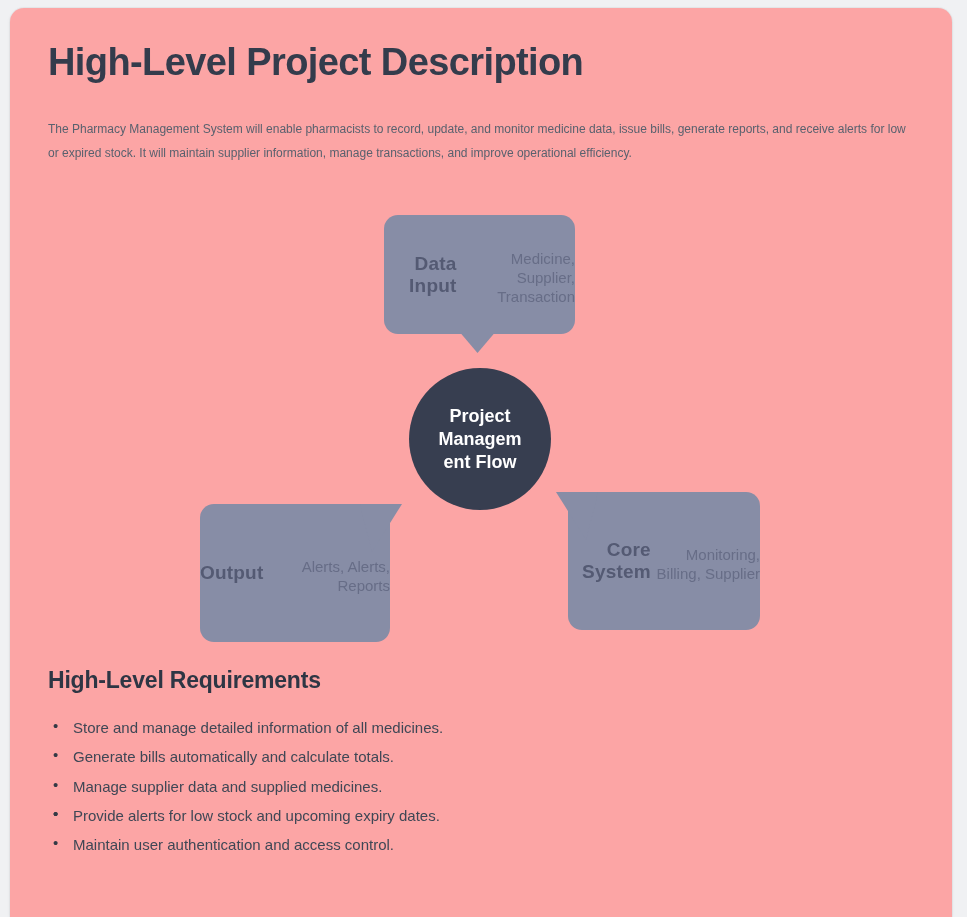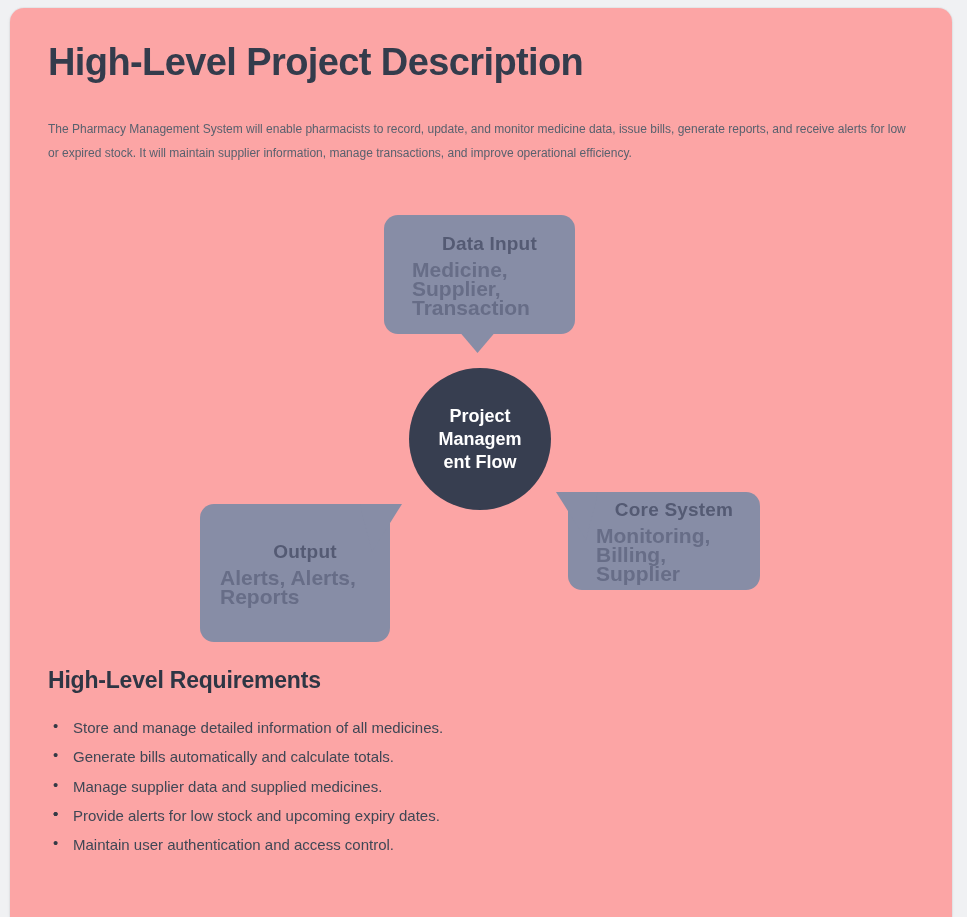--- a/index.html
+++ b/index.html
@@ -26,31 +26,30 @@
     position:absolute; left:38px; top:109px;
     width:862px;
     font-size:12px; line-height:24px; color:#59616e;
   }
   .diagram { position:absolute; left:0; top:199px; width:100%; height:431px; }
 
   .node {
     position:absolute;
     background:#878da6;
     border-radius:14px;
-    display:flex; flex-direction:column;
+    display:flex; 
     align-items:center; justify-content:center;
-    text-align:left;
-    padding-left:20px;
+    text-align:right;
   }
   .node-title { font-size:19px; font-weight:700; color:#545a73; letter-spacing:0.2px; }
-  .node-sub   { font-size:21px; line-height:19px; color:#676d87; margin-top:5px;font-weight:bold; }
+  .node-sub   { font-size:15px; line-height:19px; color:#676d87; margin-top:5px; }
 
   .node-data-input { left:374px; top:8px;   width:191px; height:119px; }
   .node-output     { left:190px; top:297px; width:190px; height:138px; }
-  .node-core       { left:558px; top:285px; width:192px; height:98px; }
+  .node-core       { left:558px; top:285px; width:192px; height:138px; }
   .node-data-input .node-sub { width:155px; }
   .node-core .node-sub       { width:156px; }
 
   .tail-down {
     position:absolute; left:50%; bottom:-19px;
     width:34px; height:20px; margin-left:-19px;
     background:#878da6;
     clip-path:polygon(0 0, 100% 0, 50% 100%);
   }
   .tail-corner-right {

